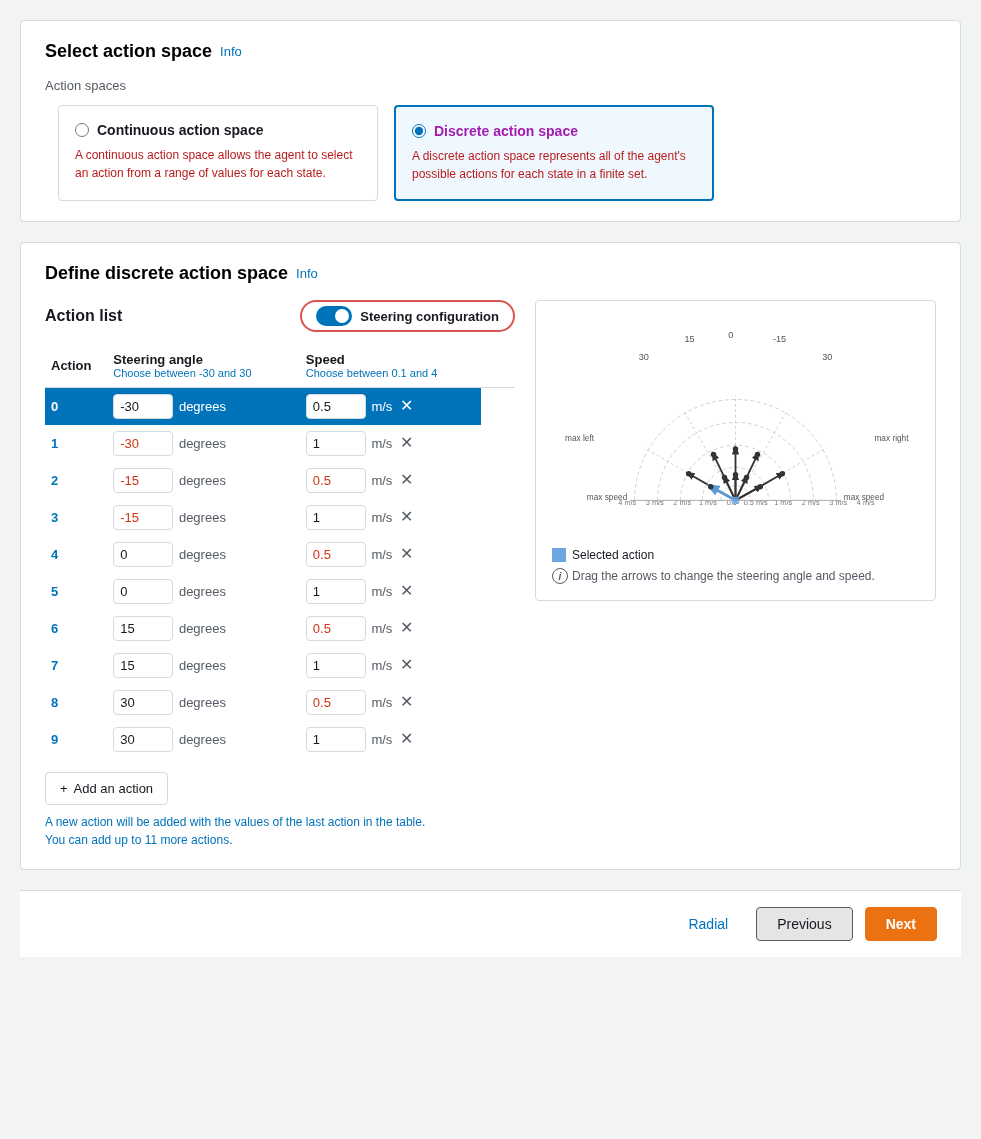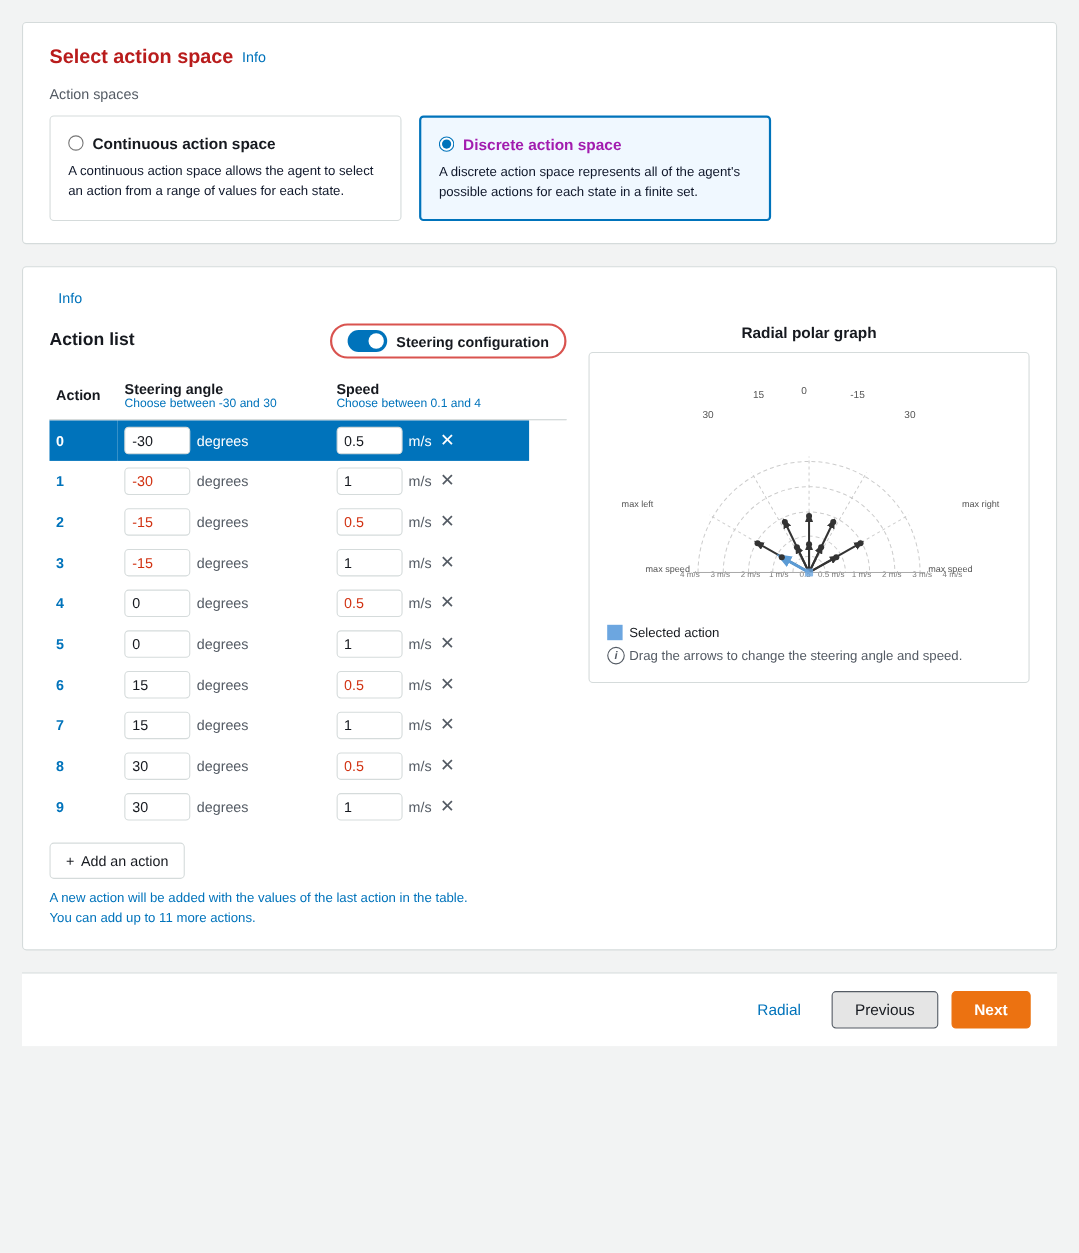--- a/index.html
+++ b/index.html
@@ -19,38 +19,39 @@
     }
     .card {
       background: #fff;
       border: 1px solid #d5dbdb;
       border-radius: 4px;
       padding: 20px 24px;
     }
     .card-title {
       font-size: 18px;
       font-weight: 700;
-      color: #b91c1c;
+      color: #000000;
     }
     .info-link {
       color: #0073bb;
       font-size: 13px;
       margin-left: 8px;
       cursor: pointer;
       text-decoration: none;
       font-weight: 400;
     }
     .section-label {
       font-size: 13px;
       color: #545b64;
       margin-bottom: 12px;
     }
     .radio-options {
       display: flex;
       gap: 16px;
+      margin-left: 13px;
     }
     .radio-option {
       border: 1px solid #d5dbdb;
       border-radius: 4px;
       padding: 16px;
       flex: 1;
       max-width: 320px;
       cursor: pointer;
     }
     .radio-option.selected {
@@ -65,21 +66,21 @@
     }
     .radio-option-title {
       font-weight: 600;
       font-size: 14px;
     }
     .radio-option.selected .radio-option-title {
       color: #a21caf;
     }
     .radio-option-desc {
       font-size: 12px;
-      color: #0f172a;
+      color: #b91c1c;
       line-height: 1.5;
     }
     input[type="radio"] {
       accent-color: #0073bb;
       width: 14px;
       height: 14px;
     }
     
     .define-section {
       display: flex;
@@ -352,20 +353,21 @@
           <input type="radio" name="action-space" checked="" style="">
           <span class="radio-option-title">Discrete action space</span>
         </div>
         <div class="radio-option-desc">A discrete action space represents all of the agent's possible actions for each state in a finite set.</div>
       </div>
     </div>
   </div>
 
   <div class="card">
     <div style="margin-bottom: 16px; display: flex; align-items: center;">
+      <span class="card-title">Define discrete action space</span>
       <a class="info-link">Info</a>
     </div>
     <div class="define-section">
 
       <div class="action-list-panel">
         <div class="action-list-header">
           <span class="action-list-title">Action list</span>
           <div class="advanced-config">
             <label class="toggle-switch">
               <input type="checkbox" checked="" style="">
@@ -520,21 +522,20 @@
           <span>+</span>
           <span>Add an action</span>
         </button>
         <div class="add-action-note">
           A new action will be added with the values of the last action in the table.<br>
           You can add up to 11 more actions.
         </div>
       </div>
 
       <div class="graph-panel">
-        <div class="graph-title">Radial polar graph</div>
         <div class="graph-container">
           
           <svg class="polar-graph-svg" viewBox="0 0 400 230">
 
             <text x="195" y="18" text-anchor="middle" font-size="10" fill="#555">0</text>
             <text x="150" y="22" text-anchor="middle" font-size="10" fill="#555">15</text>
             <text x="248" y="22" text-anchor="middle" font-size="10" fill="#555">-15</text>
             <text x="100" y="42" text-anchor="middle" font-size="10" fill="#555">30</text>
             <text x="300" y="42" text-anchor="middle" font-size="10" fill="#555">30</text>
             <text x="30" y="130" text-anchor="middle" font-size="9" fill="#555">max left</text>

